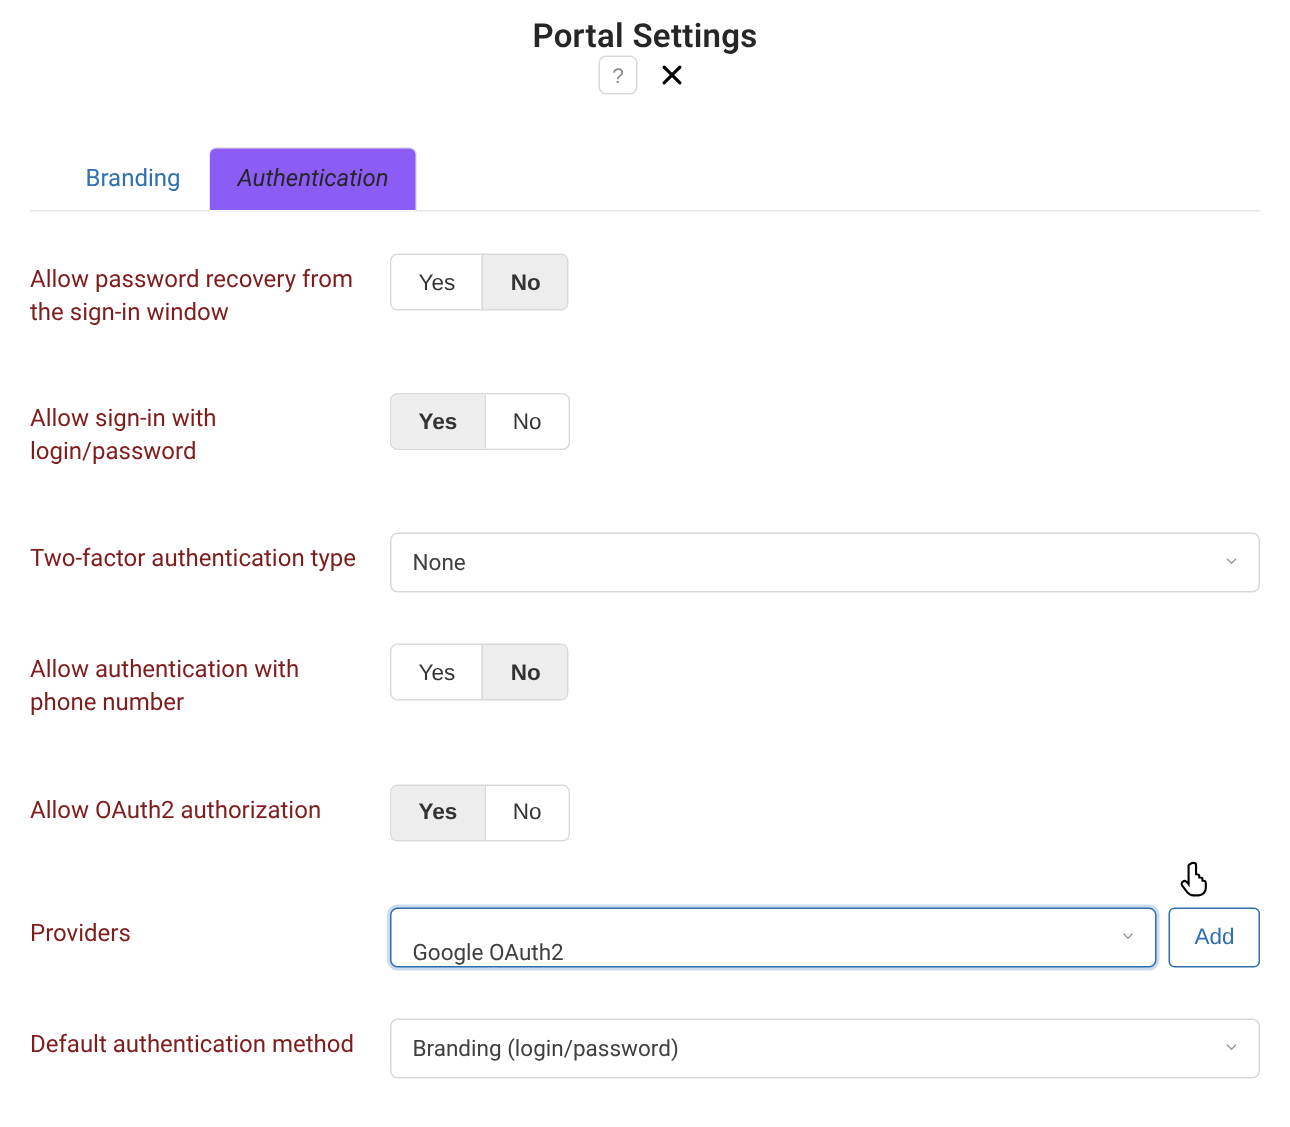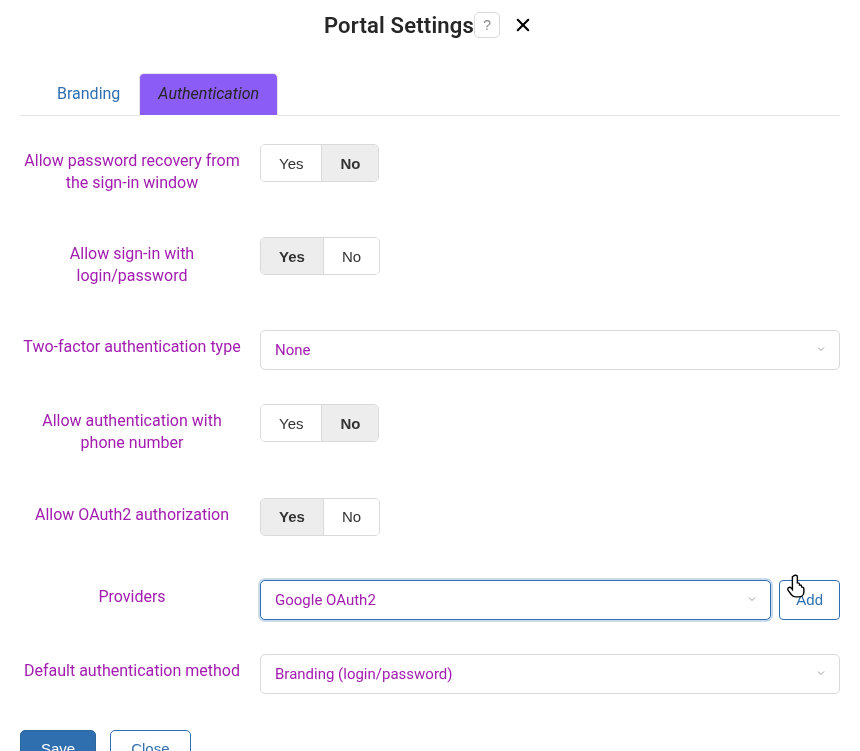--- a/index.html
+++ b/index.html
@@ -13,20 +13,21 @@
     overflow: hidden;
   }
   .dialog {
     padding: 12px 20px 20px 20px;
     position: relative;
   }
   .header {
     display: flex;
     align-items: center;
     justify-content: center;
+    flex-direction: column;
   }
   .title {
     font-size: 22px;
     font-weight: 600;
     letter-spacing: 0.2px;
   }
   .header-actions {
     display: flex;
     align-items: center;
     gap: 10px;
@@ -83,24 +84,23 @@
     display: flex;
     align-items: flex-start;
     margin-bottom: 44px;
   }
   .row.select-row { margin-bottom: 34px; }
   .row.select-row .control { align-items: stretch; }
   .label-col {
     width: 240px;
     padding-right: 16px;
     font-size: 16px;
-    color: #a21caf;
+    color: #7f1d1d;
     line-height: 1.35;
     padding-top: 6px;
-    text-align: center;
   }
   .control {
     flex: 1;
     display: flex;
     align-items: flex-end;
     gap: 8px;
   }
 
   .seg {
     display: inline-flex;
@@ -128,34 +128,35 @@
   .select {
     flex: 1;
     height: 40px;
     border: 1px solid #d9d9d9;
     border-radius: 5px;
     background: #fff;
     display: flex;
     align-items: center;
     padding: 0 14px;
     font-size: 15px;
-    color: #a21caf;
+    color: #404040;
     position: relative;
     cursor: pointer;
   }
   .select .caret {
     position: absolute;
     right: 12px;
     top: 50%;
     transform: translateY(-50%);
     color: #9a9a9a;
   }
   .select.focused {
     border-color: #2f6fb0;
     box-shadow: 0 0 0 2px rgba(47,111,176,0.25);
+    align-items: flex-end;
   }
 
   .add-btn {
     height: 40px;
     padding: 0 16px;
     border: 1px solid #2f6fb0;
     border-radius: 4px;
     background: #fff;
     color: #2f6fb0;
     font-size: 15px;

